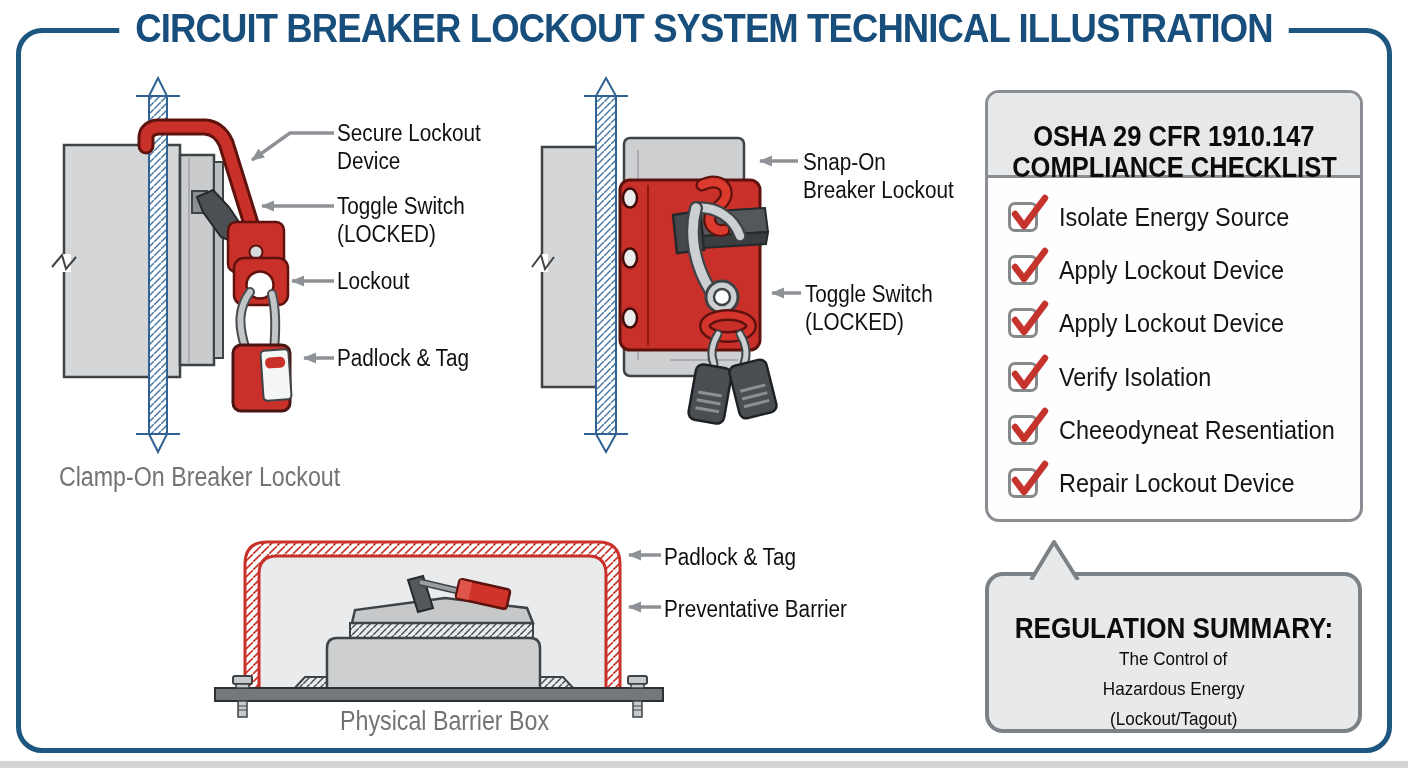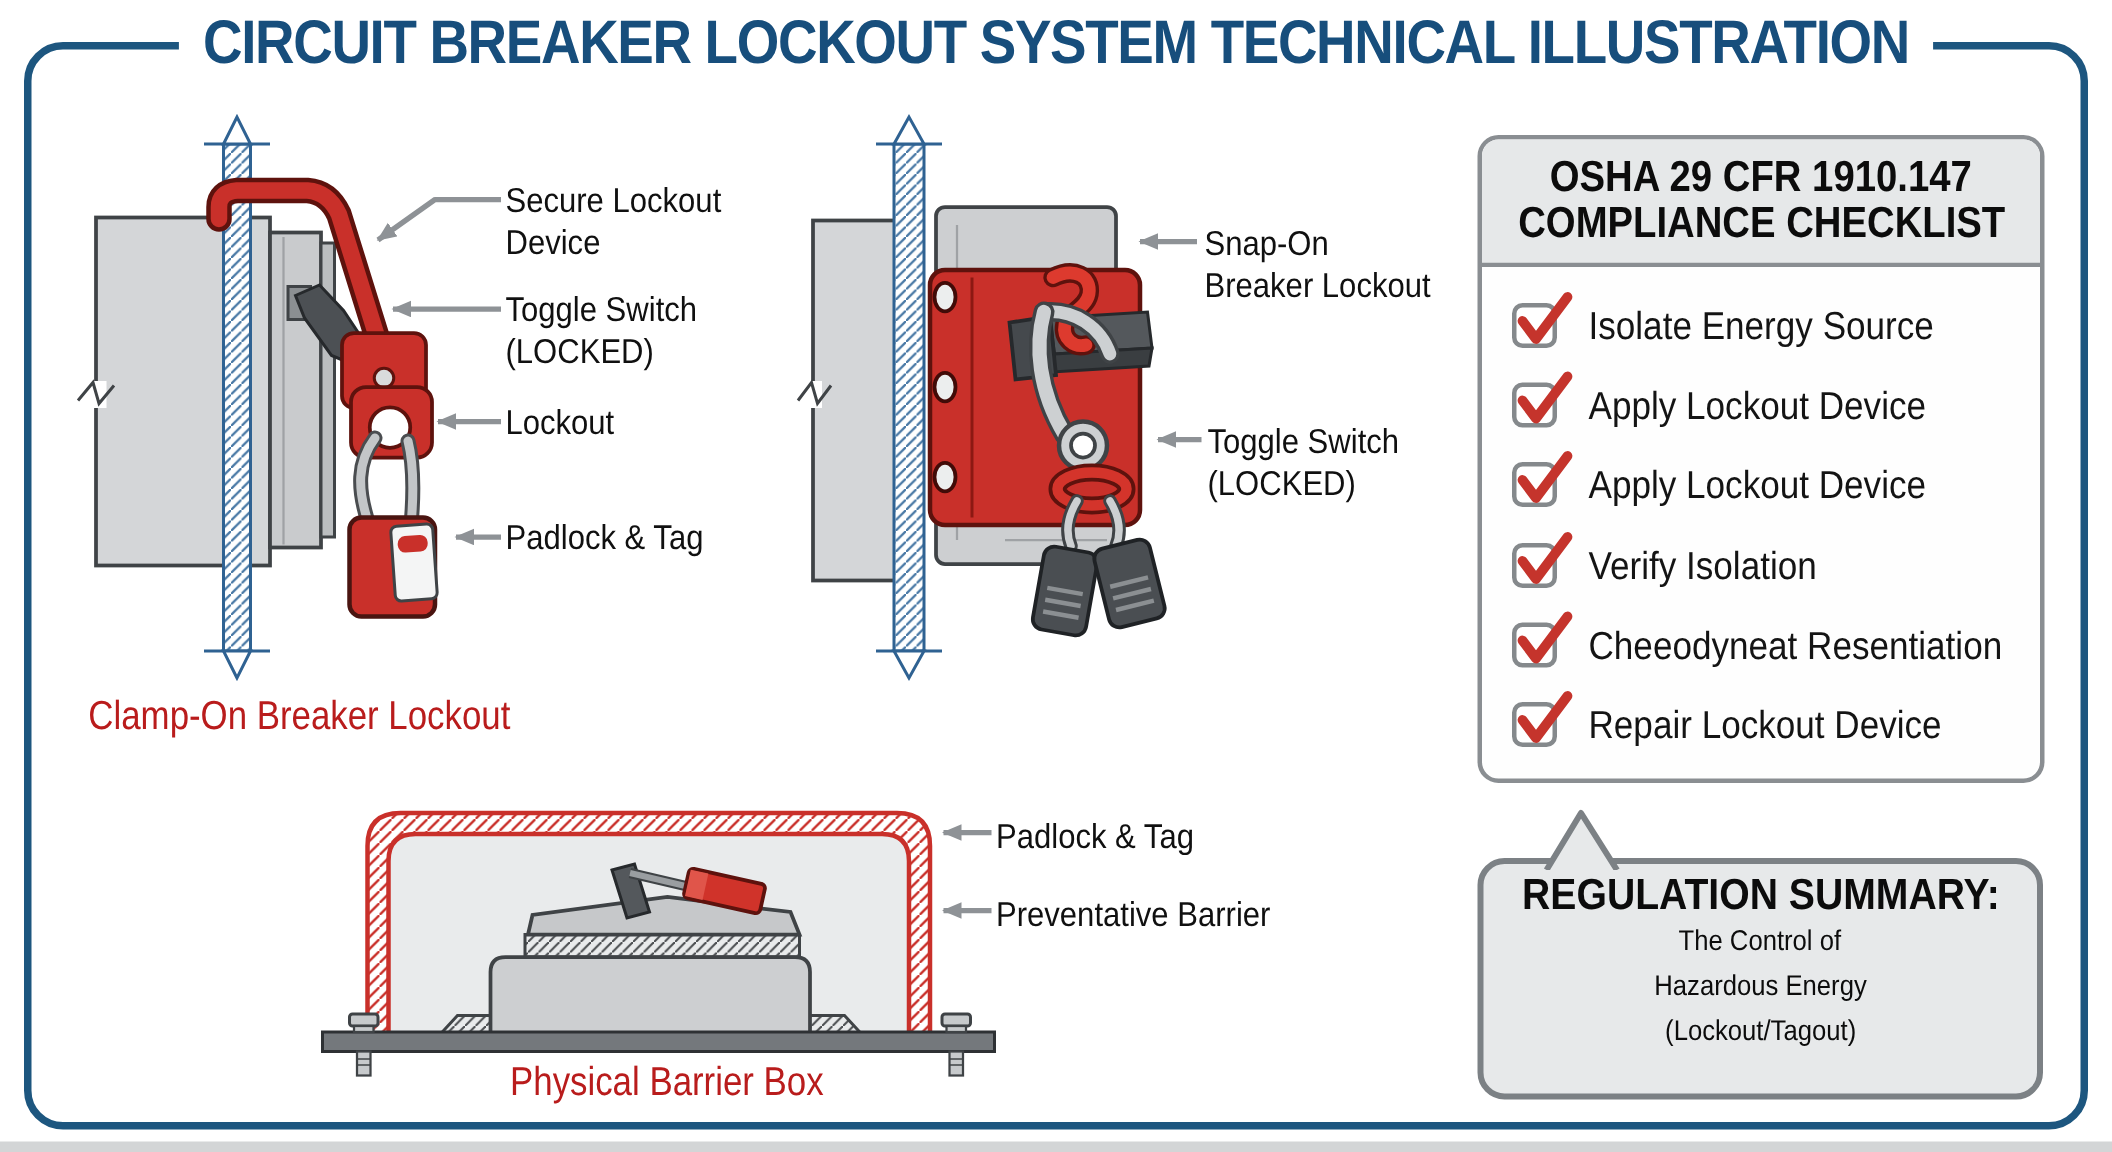--- a/index.html
+++ b/index.html
@@ -8,37 +8,37 @@
   .frame{position:absolute;left:16px;top:28px;width:1376px;height:725px;
          border:5px solid #1d567f;border-radius:26px;box-sizing:border-box;}
   .bottom-strip{position:absolute;left:0;top:761px;width:1408px;height:7px;background:#d3d5d6;}
   .title-wrap{position:absolute;left:0;right:0;top:6px;text-align:center;z-index:5;}
   .title-text{display:inline-block;background:#ffffff;padding:0 18px;
               font-weight:700;font-size:41px;line-height:44px;color:#174e7c;
               transform:scaleX(0.89);letter-spacing:-1px;white-space:nowrap;}
   svg{position:absolute;}
   .callout{position:absolute;font-size:23px;line-height:28px;font-weight:400;color:#101010;
            transform:scaleX(0.9);transform-origin:0 0;white-space:nowrap;}
-  .caption{position:absolute;width:340px;text-align:center;font-size:27px;color:#b91c1c;}
+  .caption{position:absolute;width:340px;text-align:center;font-size:27px;color:#737373;}
   .caption .cx{display:inline-block;transform:scaleX(0.86);white-space:nowrap;}
   .panel{position:absolute;left:985px;top:90px;width:378px;height:432px;background:#fefefe;
          border:3px solid #8a8e92;border-radius:14px;box-sizing:border-box;}
   .panel-header{height:85px;background:#e6e8e9;border-bottom:3px solid #8a8e92;
                 border-radius:11px 11px 0 0;box-sizing:border-box;text-align:center;
-                padding-top:10px;font-weight:700;font-size:29px;line-height:31px;color:#0c0c0c;}
+                padding-top:28px;font-weight:700;font-size:29px;line-height:31px;color:#0c0c0c;}
   .panel-header .cx{display:inline-block;transform:scaleX(0.88);white-space:nowrap;}
   .check-row{position:absolute;left:20px;height:32px;display:flex;}
   .checkbox{position:relative;width:30px;height:30px;border:3.5px solid #85898c;border-radius:7px;
             box-sizing:border-box;background:#fff;flex:0 0 auto;}
   .checkbox svg{left:-4px;top:-13px;overflow:visible;}
   .check-label{margin-left:21px;font-size:26px;color:#141414;display:inline-block;
                transform:scaleX(0.9);transform-origin:0 50%;white-space:nowrap;}
   .bubble{position:absolute;left:985px;top:572px;width:377px;height:161px;background:#e7e9ea;
           border:4px solid #7c8185;border-radius:18px;box-sizing:border-box;z-index:1;
-          text-align:center;padding-top:6px;}
+          text-align:center;padding-top:37px;}
   .bubble-heading{font-weight:700;font-size:29px;line-height:31px;color:#0c0c0c;}
   .bubble-line{font-size:19px;line-height:30px;color:#0c0c0c;}
   .bubble .cx{display:inline-block;transform:scaleX(0.9);white-space:nowrap;}
   .pointer-svg{z-index:2;}
 </style>
 </head>
 <body>
 
 <div class="canvas">
 

